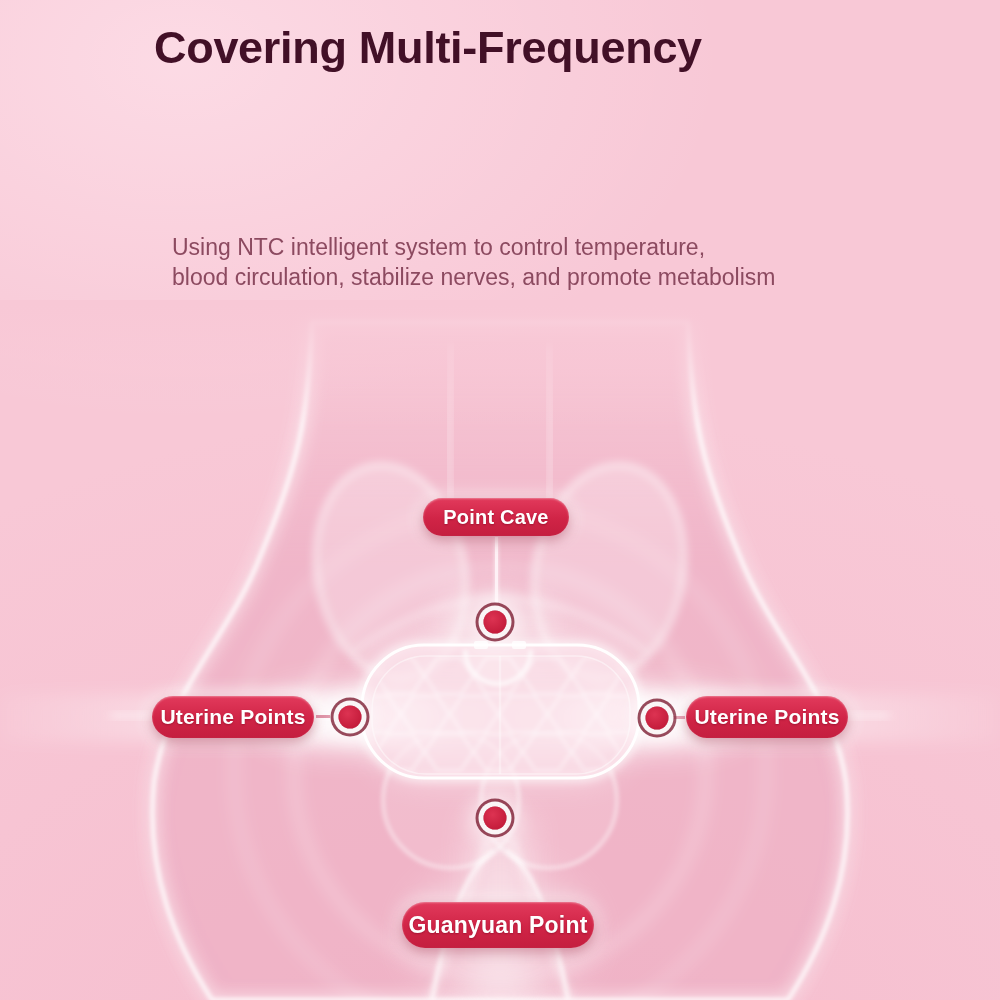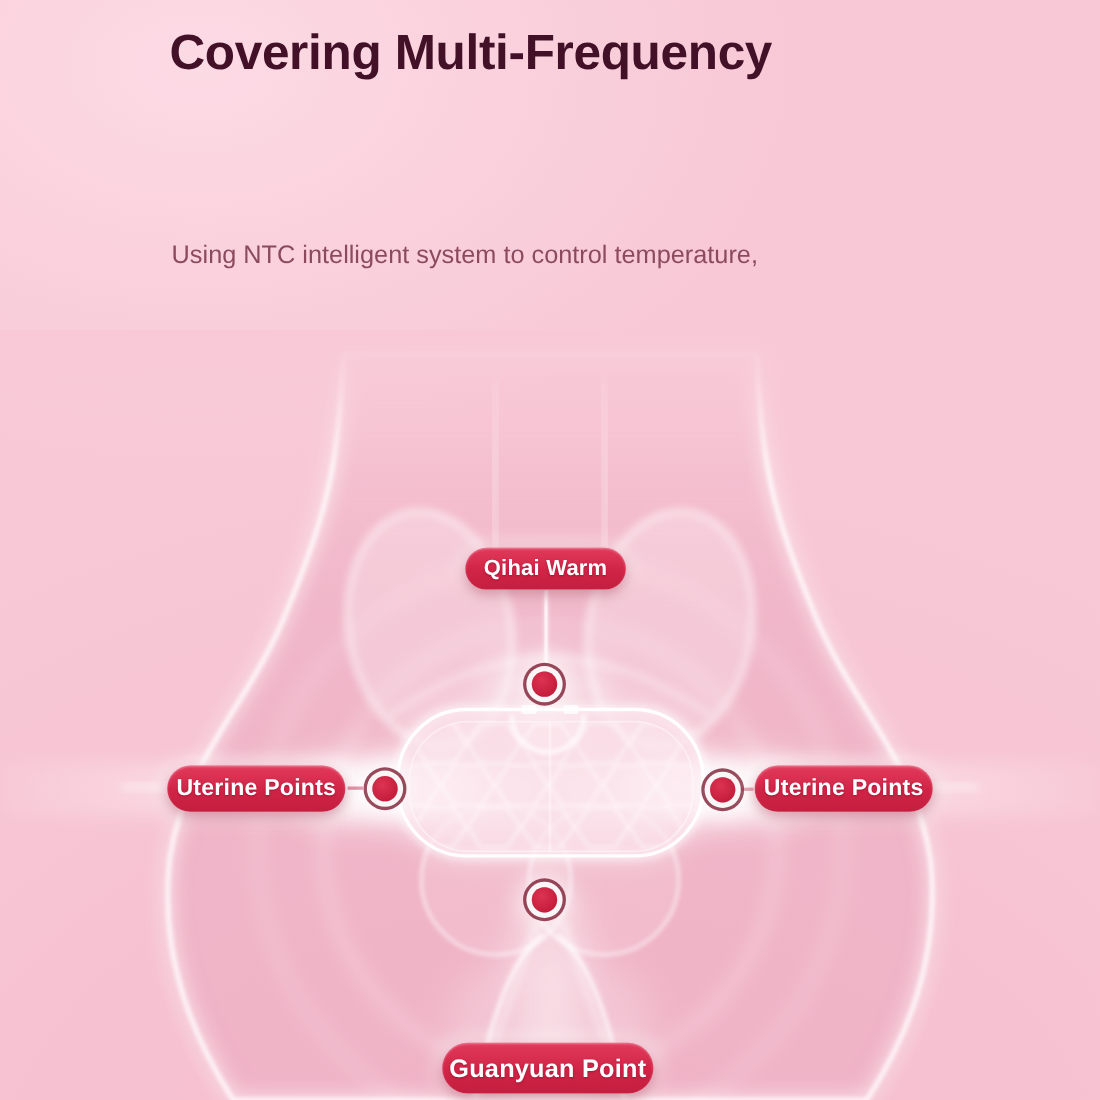--- a/index.html
+++ b/index.html
@@ -37,21 +37,21 @@
     font-size: 45px;
     line-height: 47px;
     font-weight: 700;
     letter-spacing: -0.3px;
   }
   .headline .line-1 { margin-bottom: 19px; }
   .description {
     position: absolute;
     left: 156px;
     top: 216px;
-    margin: 0;
+    margin: 16px;
     color: #8c4a60;
     z-index: 5;
   }
   .description span {
     display: block;
     font-size: 23px;
     line-height: 30px;
     font-weight: 400;
   }
   
@@ -69,21 +69,21 @@
     box-shadow:
       0 5px 12px rgba(150,25,55,0.38),
       0 0 18px 4px rgba(255,255,255,0.50),
       inset 0 1px 2px rgba(255,255,255,0.35);
     z-index: 6;
     white-space: nowrap;
   }
   .pill-qihai    { left: 423px; top: 498px; width: 146px; height: 38px; font-size: 20px; }
   .pill-ut-left  { left: 152px; top: 696px; width: 162px; height: 42px; font-size: 21px; }
   .pill-ut-right { left: 686px; top: 696px; width: 162px; height: 42px; font-size: 21px; }
-  .pill-guanyuan { left: 402px; top: 902px; width: 192px; height: 46px; font-size: 23px; margin-top: 46px; }
+  .pill-guanyuan { left: 402px; top: 902px; width: 192px; height: 46px; font-size: 23px; }
   
   .connector { position: absolute; z-index: 4; }
   .connector-qihai {
     left: 495px; top: 537px; width: 3px; height: 66px;
     background: rgba(255,246,249,0.9);
     box-shadow: 0 0 4px rgba(255,255,255,0.8);
   }
   .connector-ut-left {
     left: 316px; top: 715px; width: 14px; height: 3px;
     background: rgba(205,85,115,0.85);
@@ -210,29 +210,30 @@
       <rect x="512" y="641" width="14" height="8" rx="2" fill="#ffffff" opacity="0.8"></rect>
     </g>
   </svg>
 
   <h1 class="headline">
     <span class="line line-1">Covering Multi-Frequency</span>
   </h1>
 
   <p class="description">
     <span>Using NTC intelligent system to control temperature,</span>
+    <span>blood circulation, stabilize nerves, and promote metabolism</span>
   </p>
 
   <div class="connector connector-qihai"></div>
   <div class="connector connector-ut-left"></div>
   <div class="connector connector-ut-right"></div>
 
   <div class="dot dot-qihai"></div>
   <div class="dot dot-ut-left"></div>
   <div class="dot dot-ut-right"></div>
   <div class="dot dot-guanyuan"></div>
 
-  <div class="pill pill-qihai">Qihai Warm</div>
+  <div class="pill pill-qihai">Point Cave</div>
   <div class="pill pill-ut-left">Uterine Points</div>
   <div class="pill pill-ut-right">Uterine Points</div>
   <div class="pill pill-guanyuan">Guanyuan Point</div>
 
 </div>
 
 </body></html>

